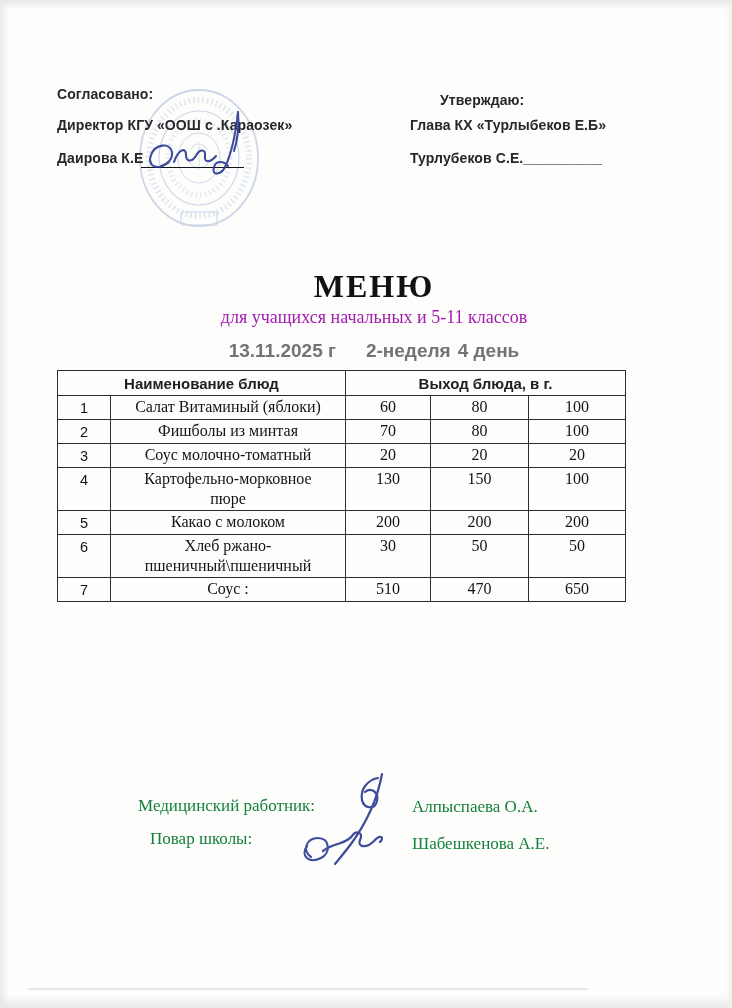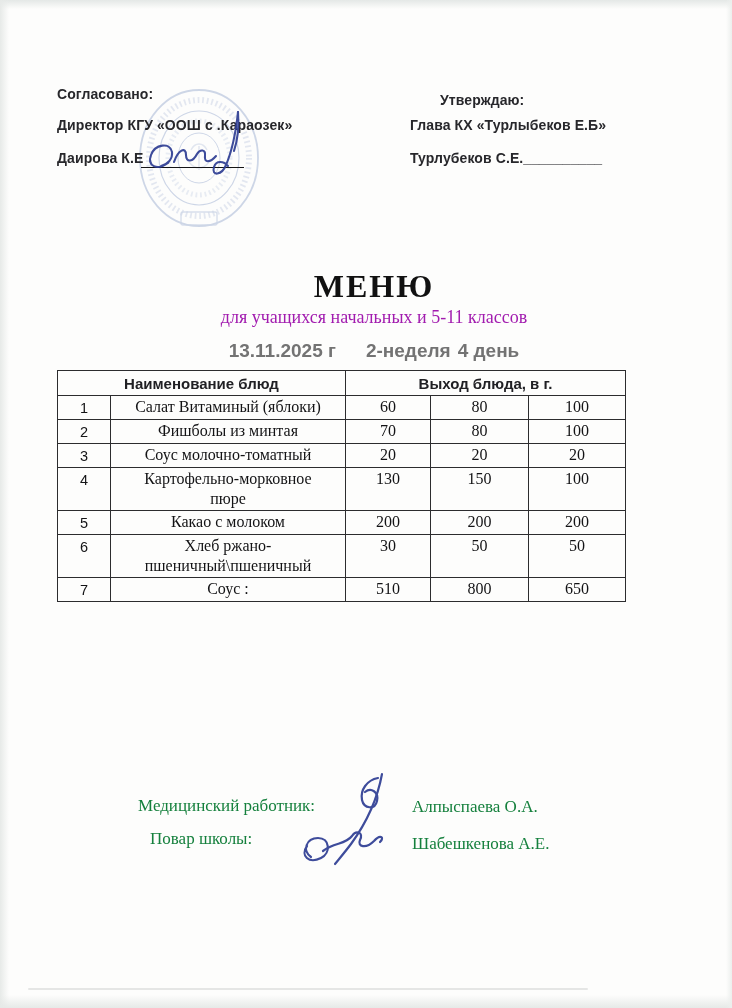--- a/index.html
+++ b/index.html
@@ -149,21 +149,21 @@
         <td class="num">6</td>
         <td class="name">Хлеб ржано-пшеничный\пшеничный</td>
         <td>30</td>
         <td>50</td>
         <td>50</td>
       </tr>
       <tr>
         <td class="num">7</td>
         <td class="name">Соус :</td>
         <td>510</td>
-        <td>800</td>
+        <td>470</td>
         <td>650</td>
       </tr>
     </tbody>
   </table>
 
   <div class="abs serif-line" style="left:138px;top:796px;">Медицинский работник:</div>
   <div class="abs serif-line" style="left:138px;top:829px;margin-left:12px;">Повар школы:</div>
   <div class="abs serif-line" style="left:412px;top:797px;">Алпыспаева О.А.</div>
   <div class="abs serif-line" style="left:412px;top:834px;">Шабешкенова А.Е.</div>
 

